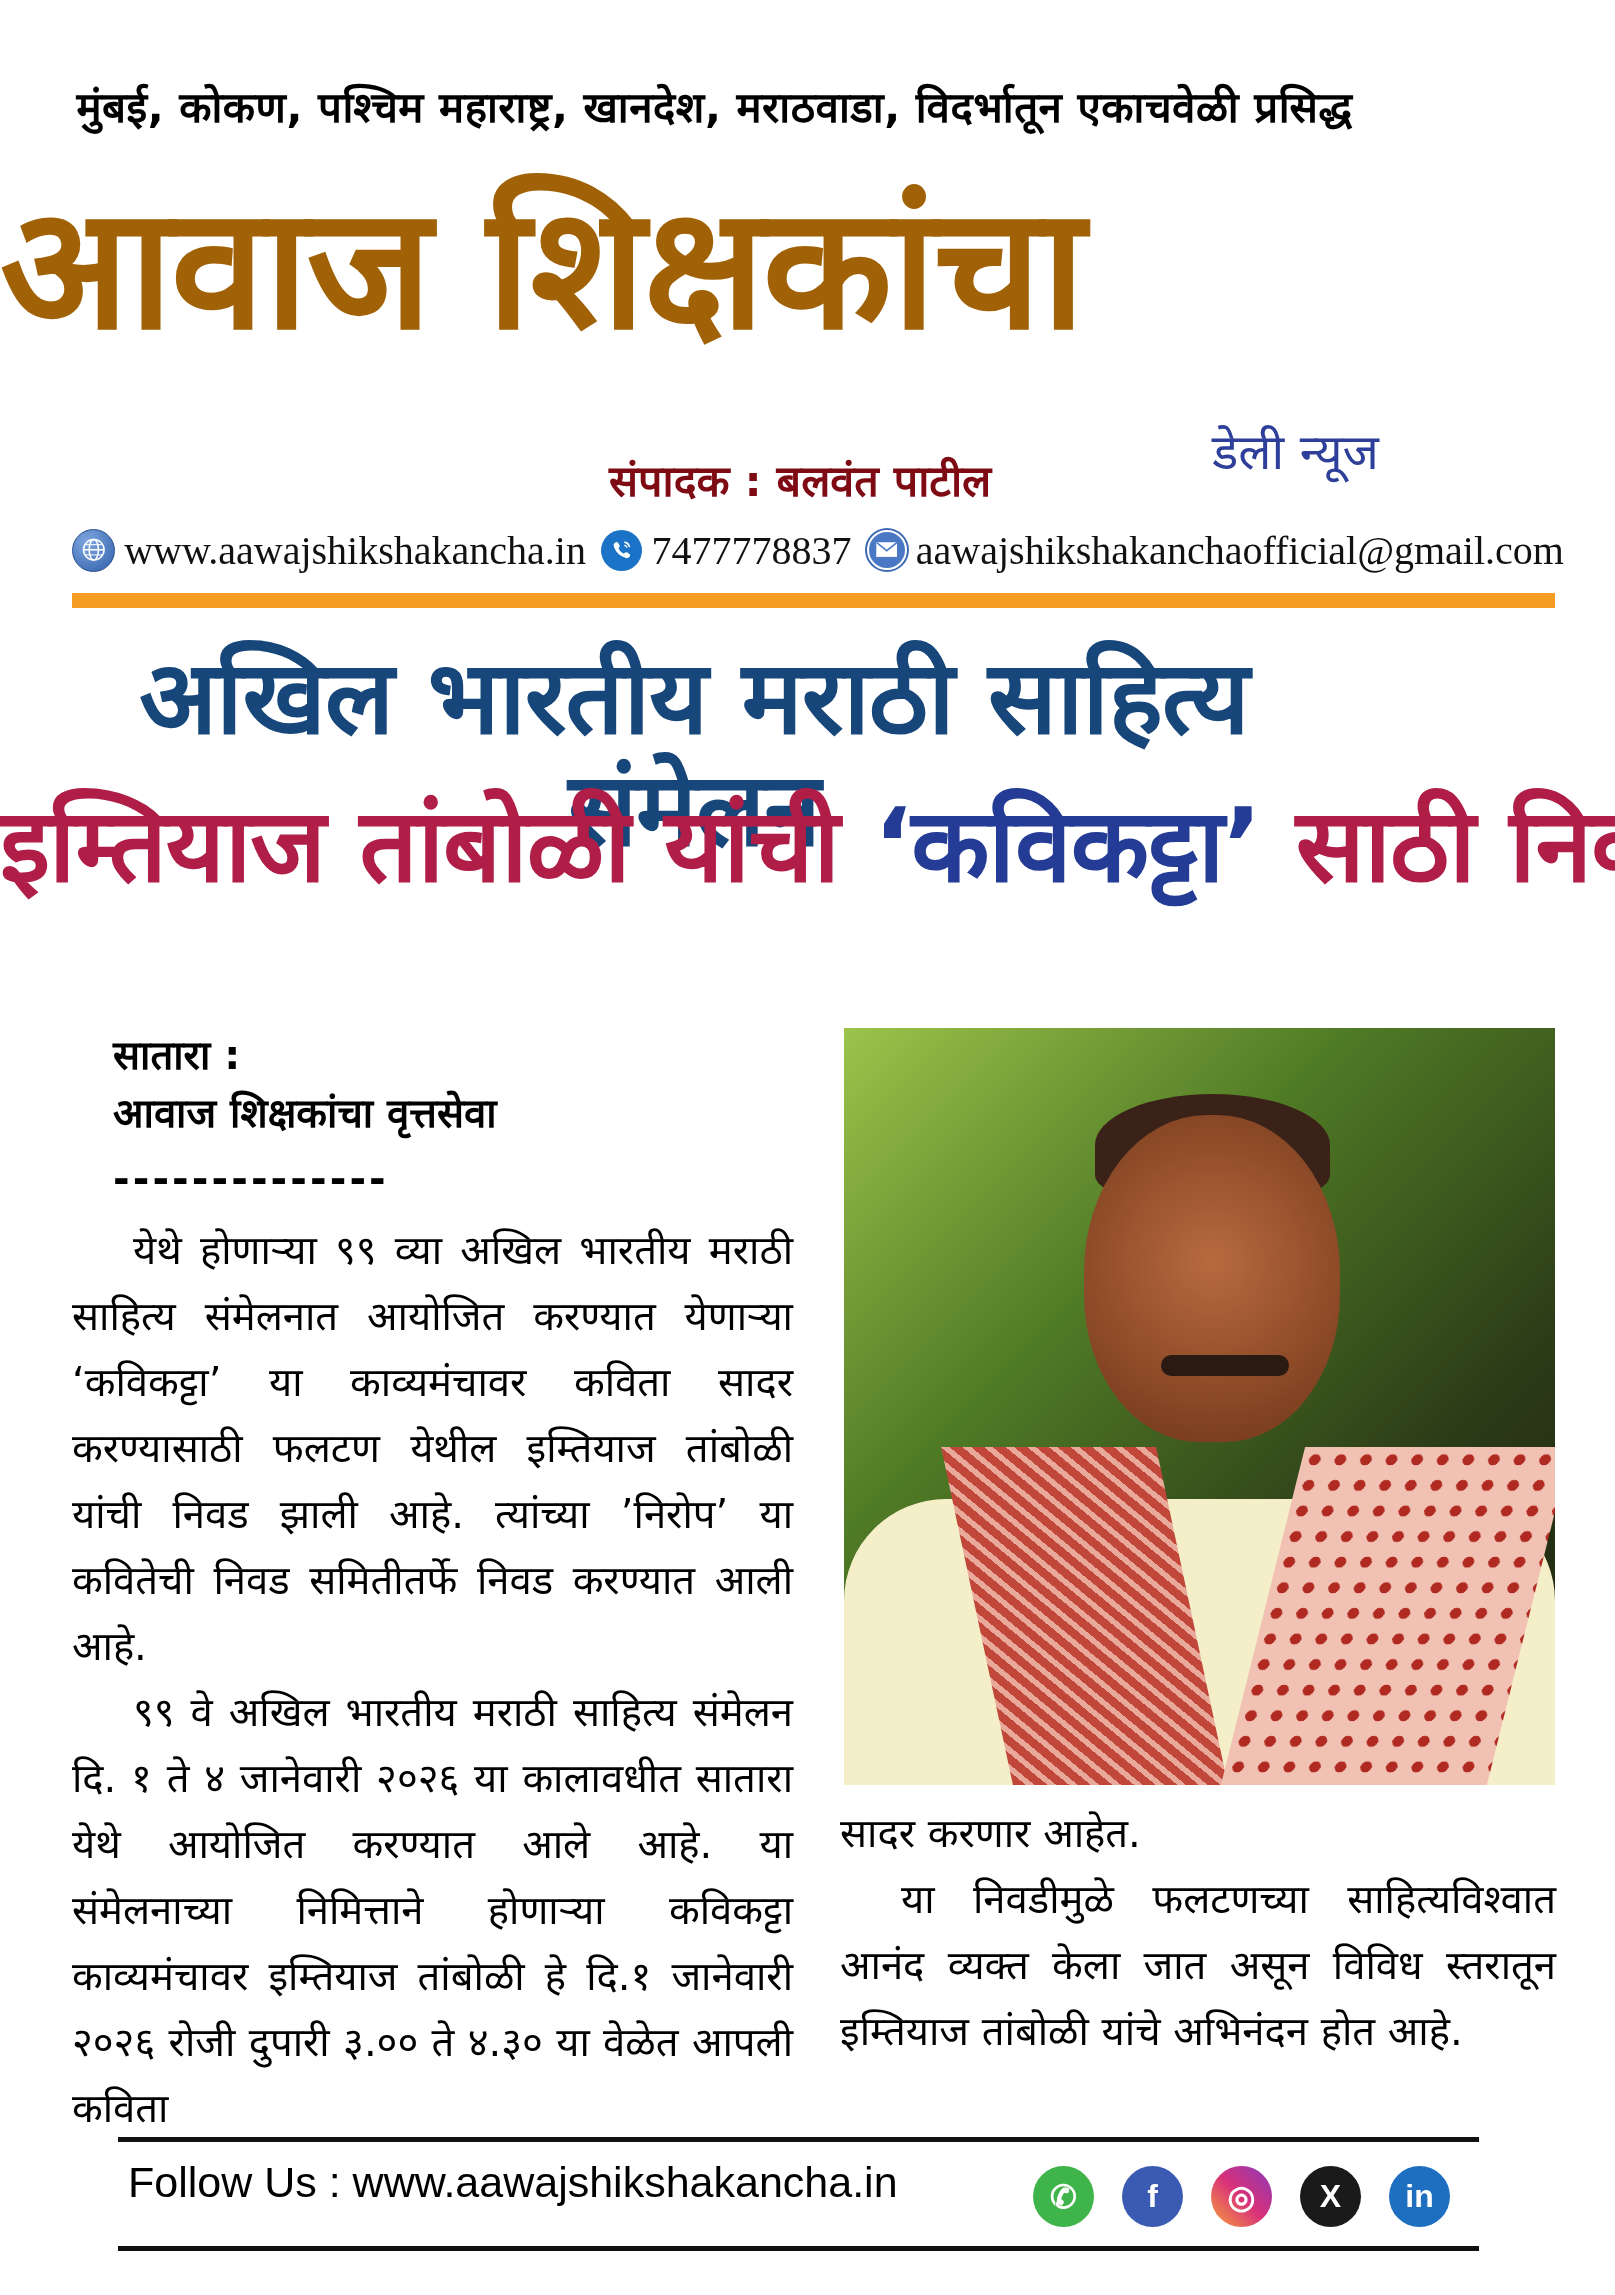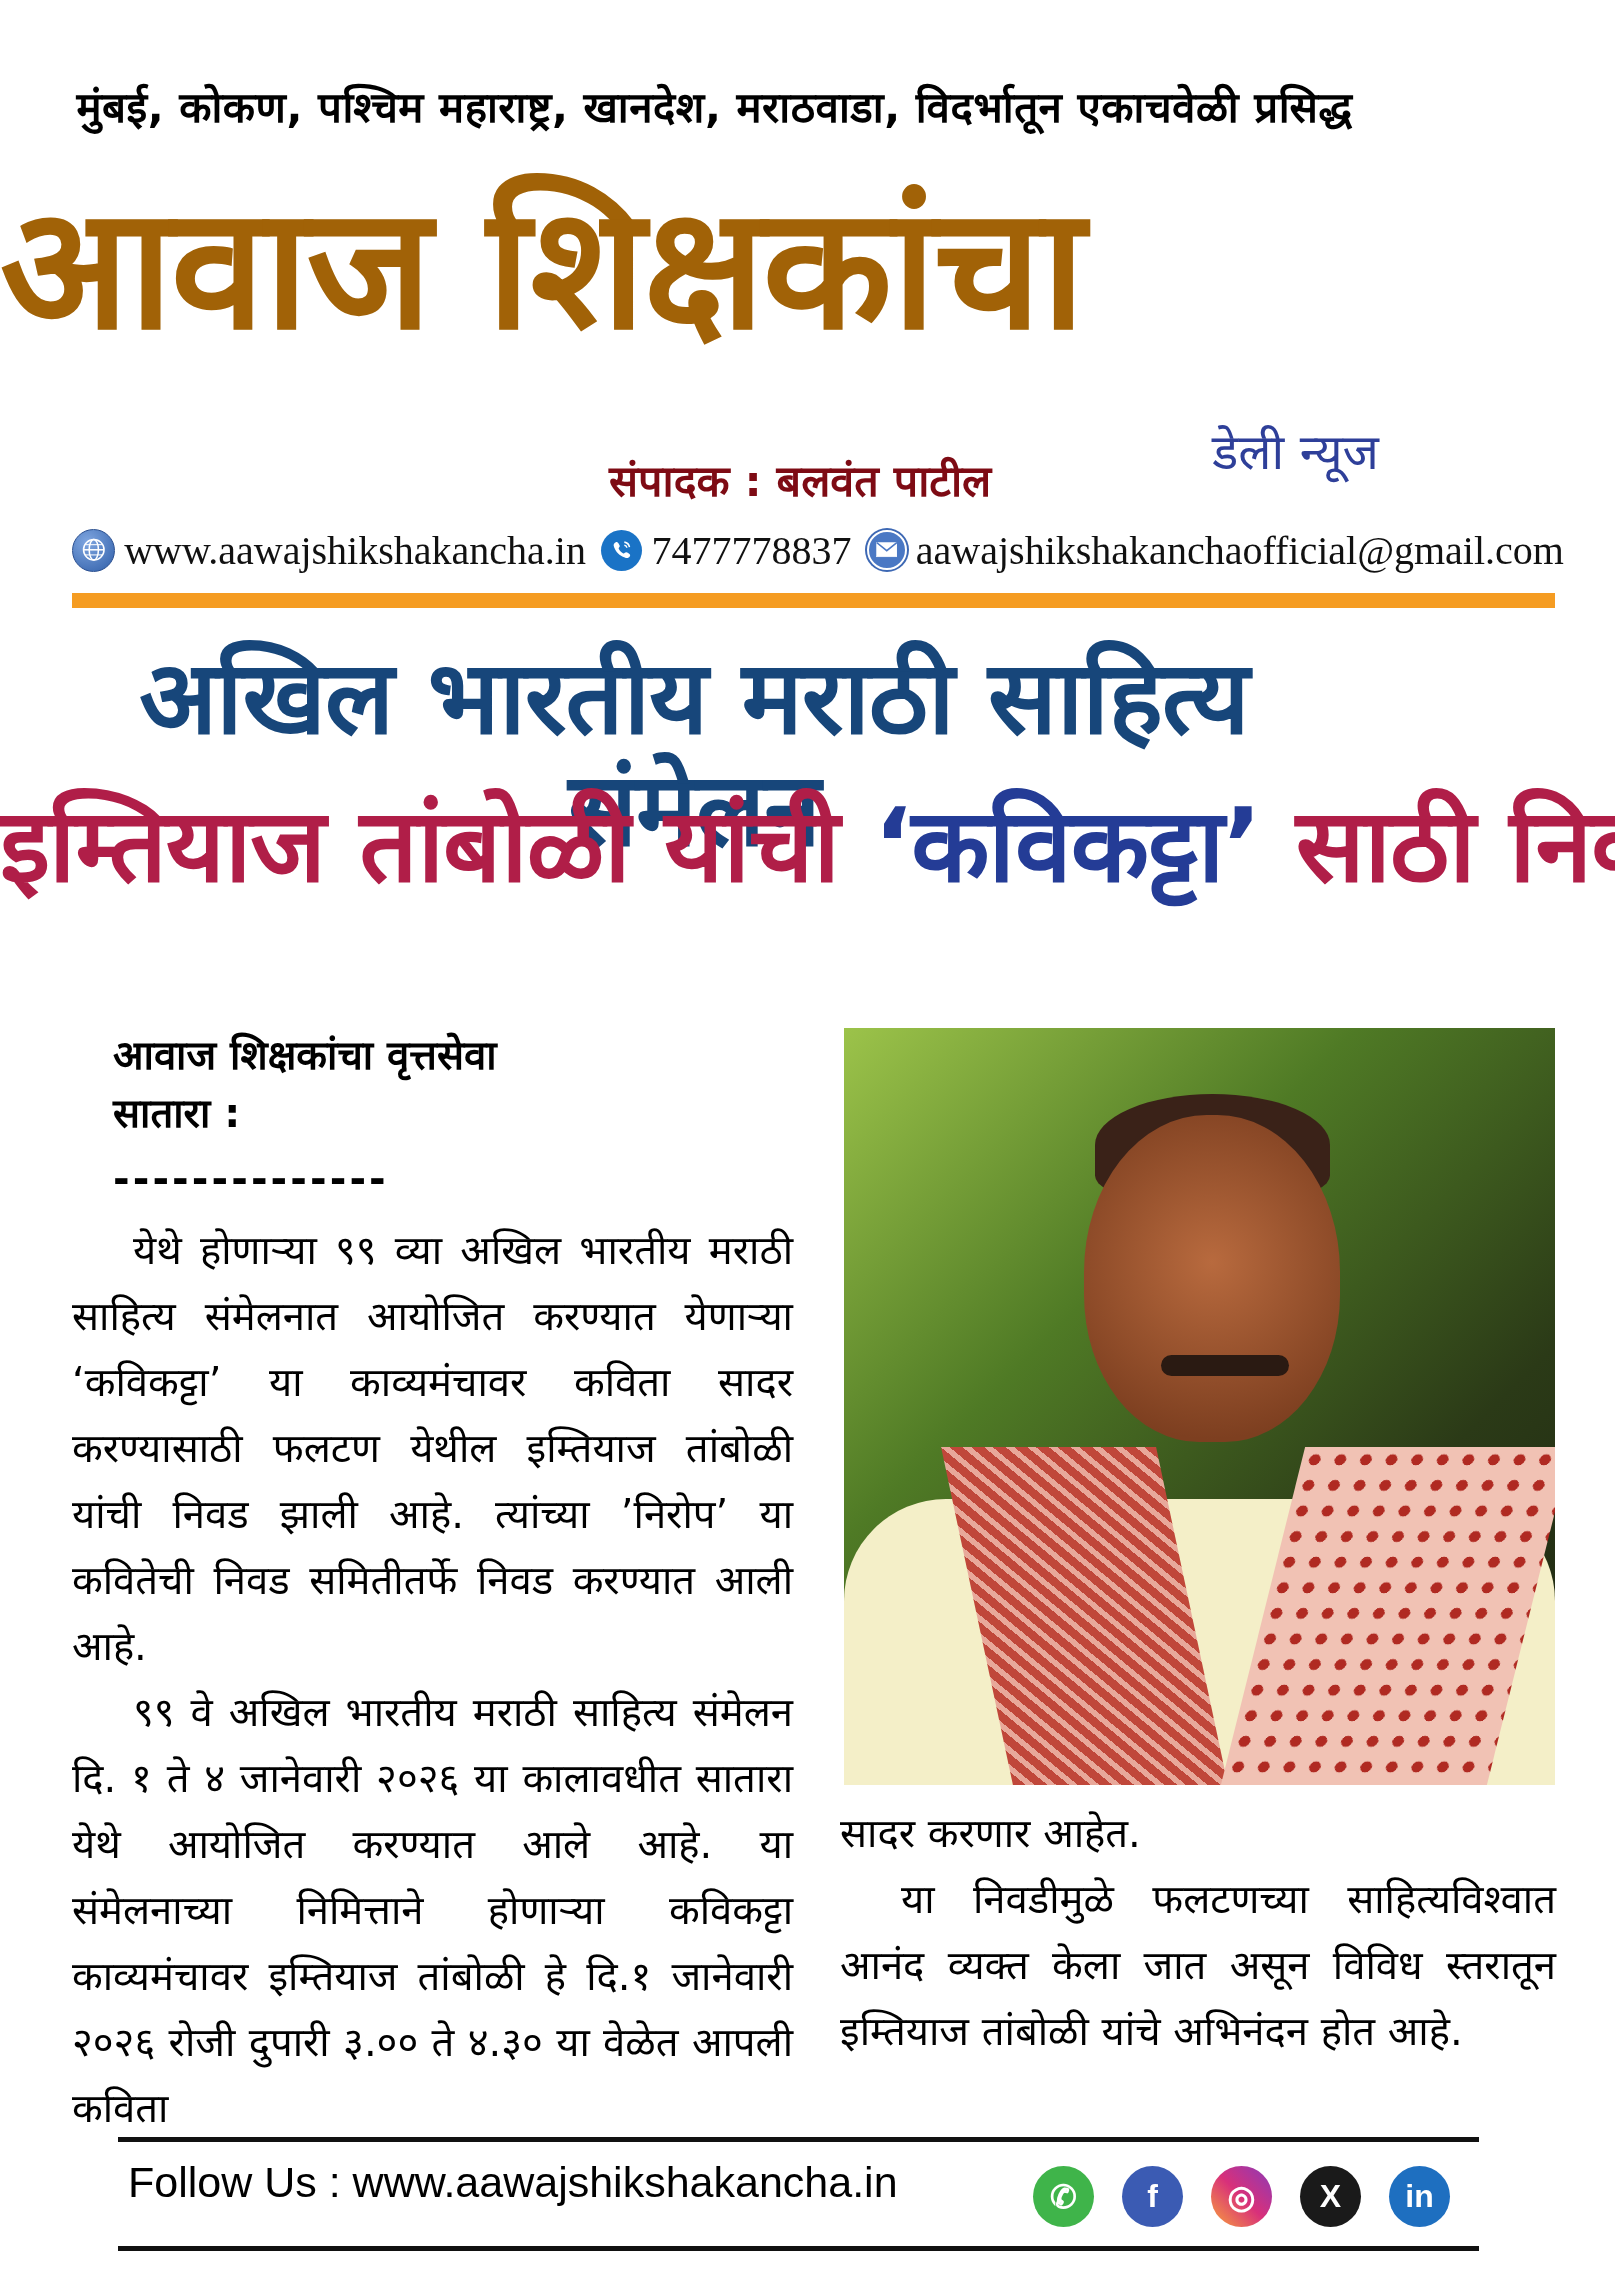--- a/index.html
+++ b/index.html
@@ -78,22 +78,22 @@
     <span>aawajshikshakanchaofficial@gmail.com</span>
   </div>
 </div>
 
 <div class="abs orange-bar"></div>
 
 <div class="abs head1">अखिल भारतीय मराठी साहित्य संमेलन</div>
 <div class="abs head2"><span>इम्तियाज तांबोळी  यांची </span><span class="hl">‘कविकट्टा’</span><span> साठी निवड</span></div>
 
 <div class="abs byline">
+  <div>सातारा :</div>
   <div>आवाज शिक्षकांचा वृत्तसेवा</div>
-  <div>सातारा :</div>
 </div>
 <div class="abs dashes">--------------</div>
 
 <div class="abs col left-col">
   <p>येथे होणाऱ्या ९९ व्या अखिल भारतीय मराठी साहित्य संमेलनात आयोजित करण्यात येणाऱ्या ‘कविकट्टा’ या काव्यमंचावर कविता सादर करण्यासाठी फलटण येथील  इम्तियाज तांबोळी यांची निवड झाली आहे. त्यांच्या ’निरोप’ या कवितेची निवड समितीतर्फे निवड करण्यात आली आहे.</p>
   <p>९९ वे अखिल भारतीय मराठी साहित्य संमेलन दि. १ ते ४ जानेवारी २०२६ या कालावधीत सातारा येथे आयोजित करण्यात आले आहे. या संमेलनाच्या निमित्ताने होणाऱ्या कविकट्टा काव्यमंचावर इम्तियाज तांबोळी हे दि.१ जानेवारी २०२६ रोजी दुपारी ३.०० ते ४.३० या वेळेत आपली कविता</p>
 </div>
 
 <div class="abs photo" title="इम्तियाज तांबोळी">
   <div class="hair"></div>

